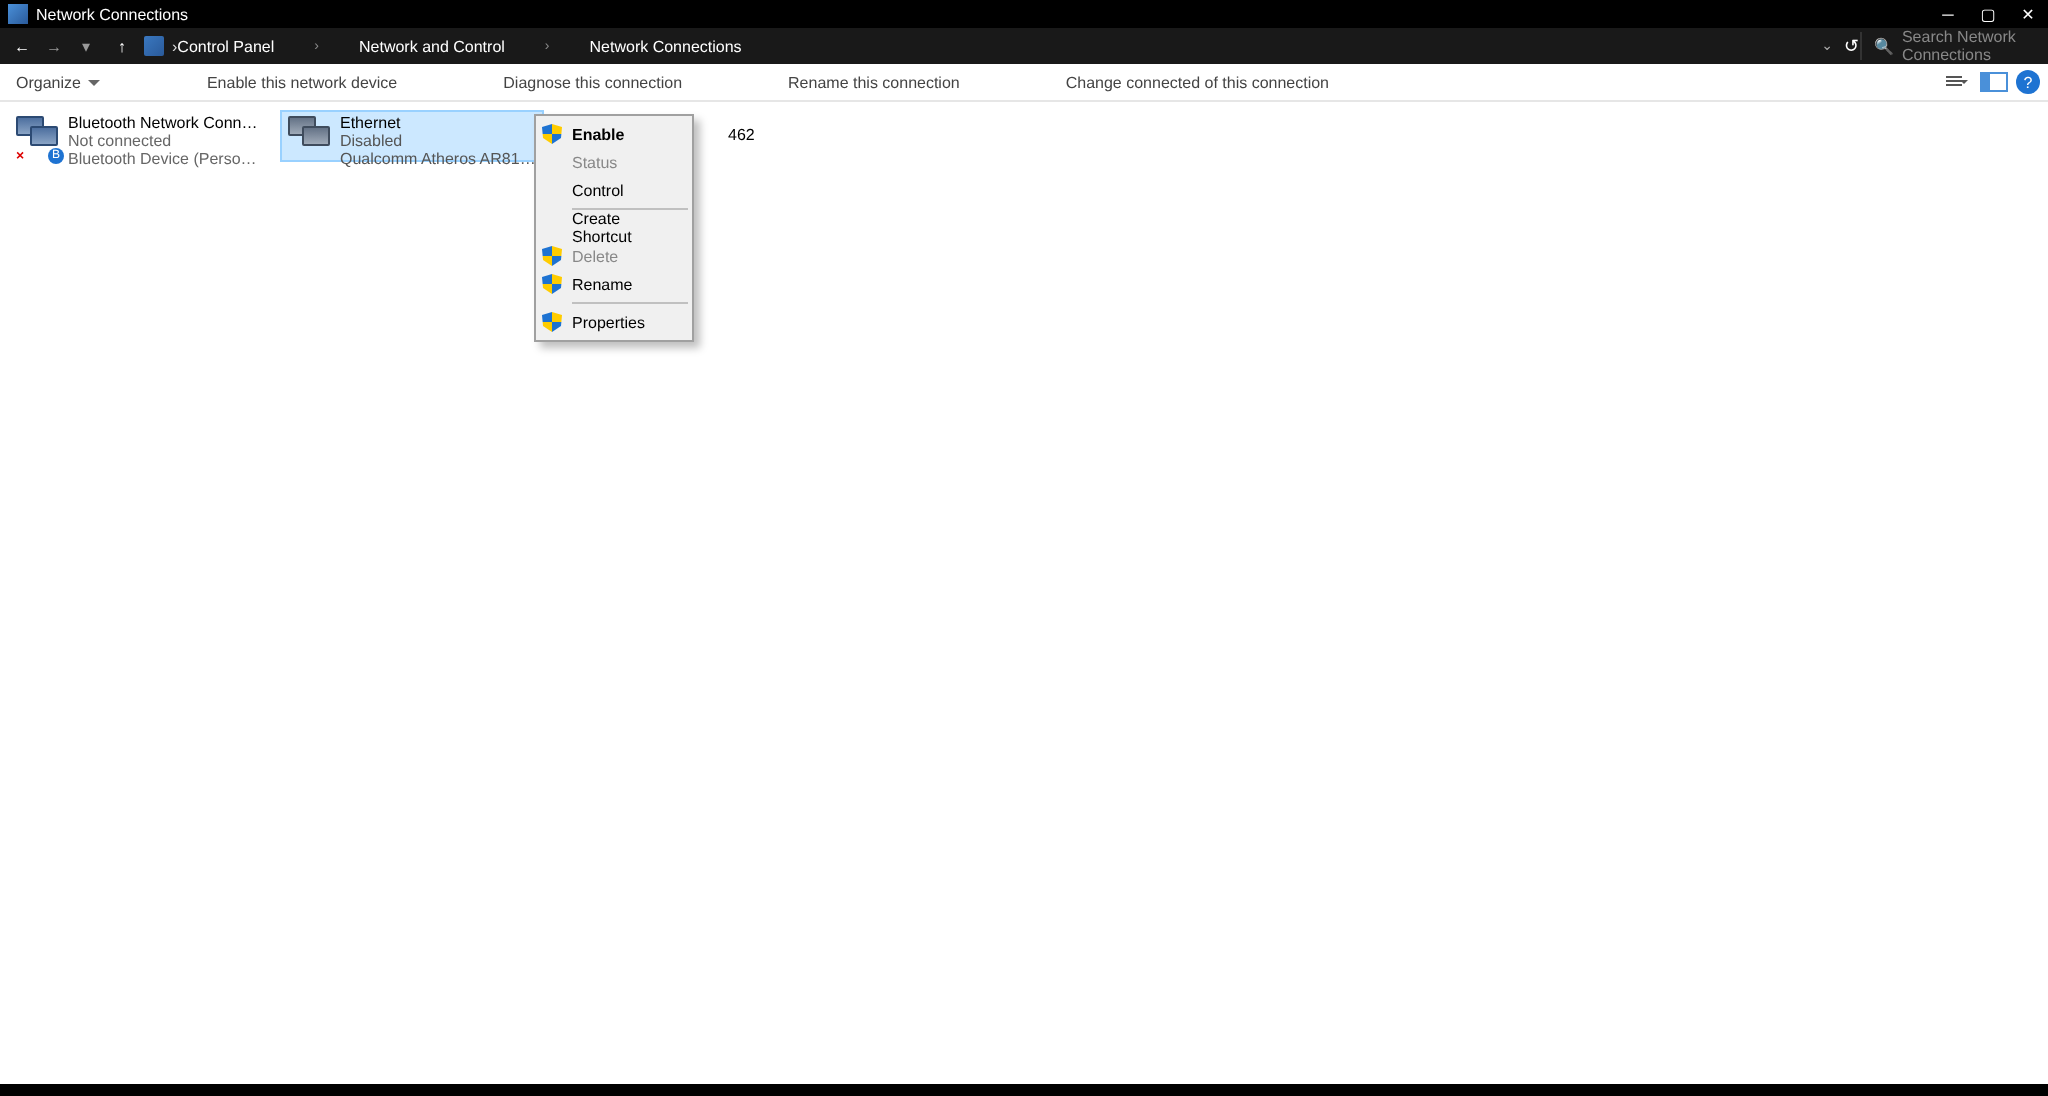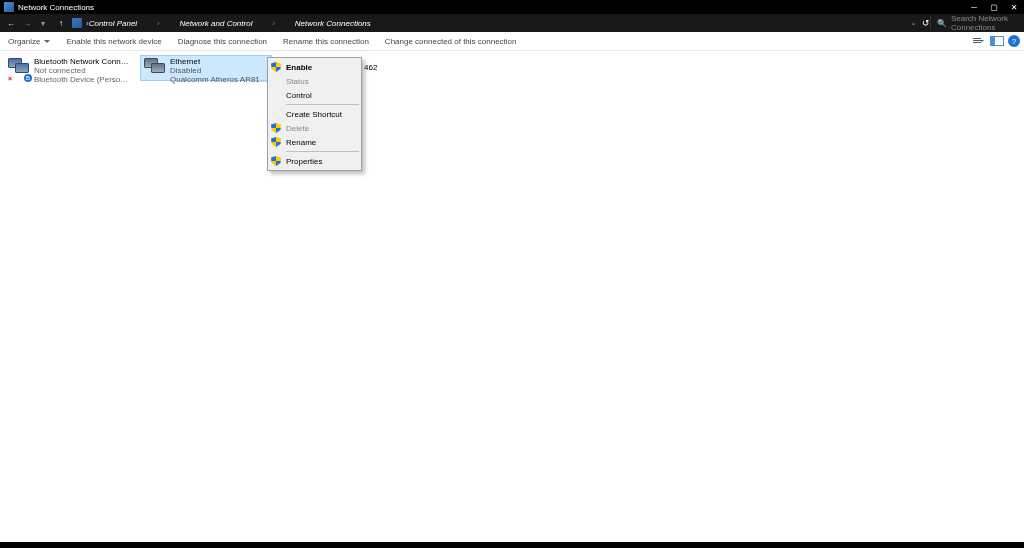--- a/index.html
+++ b/index.html
@@ -11,31 +11,31 @@
     .title-bar .spacer { flex: 1; }
     .win-controls { display:flex; }
     .win-btn { width: 20px; height: 14px; display:flex; align-items:center; justify-content:center; color:#fff; font-size:8px; }
     
     
     .nav-row { height: 18px; background: #191919; display:flex; align-items: center; padding: 0 4px; color:#ddd; font-size: 8px; }
     .nav-btn { width: 14px; height: 14px; display:flex; align-items:center; justify-content:center; color:#999; margin-right: 2px; }
     .nav-btn.enabled { color:#fff; }
     .nav-up { margin: 0 4px 0 2px; color:#fff; }
     .addr-icon { width:10px; height:10px; display:inline-block; background: linear-gradient(135deg,#3a78c0,#2a5a9a); margin-right:4px; border-radius:1px;}
-    .breadcrumb { flex:1; display:flex; align-items:center; gap:20px;font-style:italic; }
+    .breadcrumb { flex:1; display:flex; align-items:center; gap:20px; }
     .breadcrumb .seg { color:#fff; }
     .breadcrumb .chev { color:#888; font-size:7px; }
     .nav-right { display:flex; align-items:center; gap: 6px;}
     .nav-right .chev-d { color:#aaa; font-size:7px;}
     .nav-right .refresh { color:#fff; font-size:9px; transform:scaleX(-1);}
     .search-box { width: 90px; height: 14px; display:flex; align-items:center; border-left:1px solid #333; padding-left:6px; color:#888; }
     .search-box .search-icon { font-size:8px; margin-right:4px; color:#aaa;}
     
     
-    .cmd-bar { height: 19px; background: #fff; border-bottom: 1px solid #e6e6e6; display:flex; align-items:center; font-size: 8px; color:#444; }
+    .cmd-bar { height: 19px; background: #fff; border-bottom: 1px solid #e6e6e6; display:flex; align-items:center; font-size: 8px; color:#444;gap:37px; }
     .cmd-item { padding: 0 8px; height:100%; display:flex; align-items:center; }
     .cmd-item.organize::after { content:""; display:inline-block; border:3px solid transparent; border-top:3px solid #666; margin-left:4px; transform:translateY(2px);}
     .cmd-spacer { flex:1; }
     .cmd-right { display:flex; align-items:center; gap:2px; padding-right:4px;}
     .view-btn { width:18px; height:14px; display:flex; align-items:center; justify-content:center; position:relative; border:1px solid transparent;}
     .view-btn.split::after { content:""; position:absolute; right:1px; top:5px; border:2px solid transparent; border-top:2px solid #555;}
     .view-btn .bars { width:8px; height:6px; background:repeating-linear-gradient(#555 0 1px, transparent 1px 2px); }
     .pane-btn { width:14px; height:10px; border:1px solid #4a90d9; position:relative;}
     .pane-btn::before { content:""; position:absolute; left:0; top:0; bottom:0; width:4px; background:#4a90d9;}
     .help-btn { width:12px; height:12px; border-radius:50%; background:#1e73d2; color:#fff; font-size:8px; display:flex; align-items:center; justify-content:center;}
@@ -53,21 +53,21 @@
     .adapter-icon.dim .monitor, .adapter-icon.dim .monitor2 { filter:grayscale(60%) brightness(1.05);}
     .adapter-text { overflow:hidden; line-height:1.1; }
     .adapter-text .name { color:#000; white-space:nowrap; overflow:hidden; text-overflow:ellipsis;}
     .adapter-text .status { color:#666; white-space:nowrap; overflow:hidden; text-overflow:ellipsis;}
     .adapter-text .dev { color:#666; white-space:nowrap; overflow:hidden; text-overflow:ellipsis;}
     .adapter.selected .status, .adapter.selected .dev { color:#555; }
     
     .float-text { position:absolute; left:364px; top:12px; font-size:8px; color:#000;}
     
     
-    .context-menu { position:absolute; left:267px; top:6px; width:95px; background:#f0f0f0; border:1px solid #a0a0a0; box-shadow: 3px 3px 4px rgba(0,0,0,.25); font-size:8px; padding:2px 0;}
+    .context-menu { position:absolute; left:267px; top:6px; width:80px; background:#f0f0f0; border:1px solid #a0a0a0; box-shadow: 3px 3px 4px rgba(0,0,0,.25); font-size:8px; padding:2px 0;}
     .ctx-item { height:14px; display:flex; align-items:center; padding:0 4px 0 18px; position:relative; color:#000;}
     .ctx-item.disabled { color:#888; }
     .ctx-item.bold { font-weight:bold; }
     .ctx-sep { height:1px; background:#c0c0c0; margin:2px 2px 2px 18px;}
     .ctx-item .shield { position:absolute; left:3px; top:2px; width:10px; height:10px; }
     .shield::before { content:""; position:absolute; inset:0; background: conic-gradient(#ffcc00 0 25%, #1e73d2 25% 50%, #ffcc00 50% 75%, #1e73d2 75% 100%); clip-path: polygon(50% 0,100% 15%,95% 70%,50% 100%,5% 70%,0 15%); }
     
     
     .bottom-strip { height: 6px; background:#000; }
 

